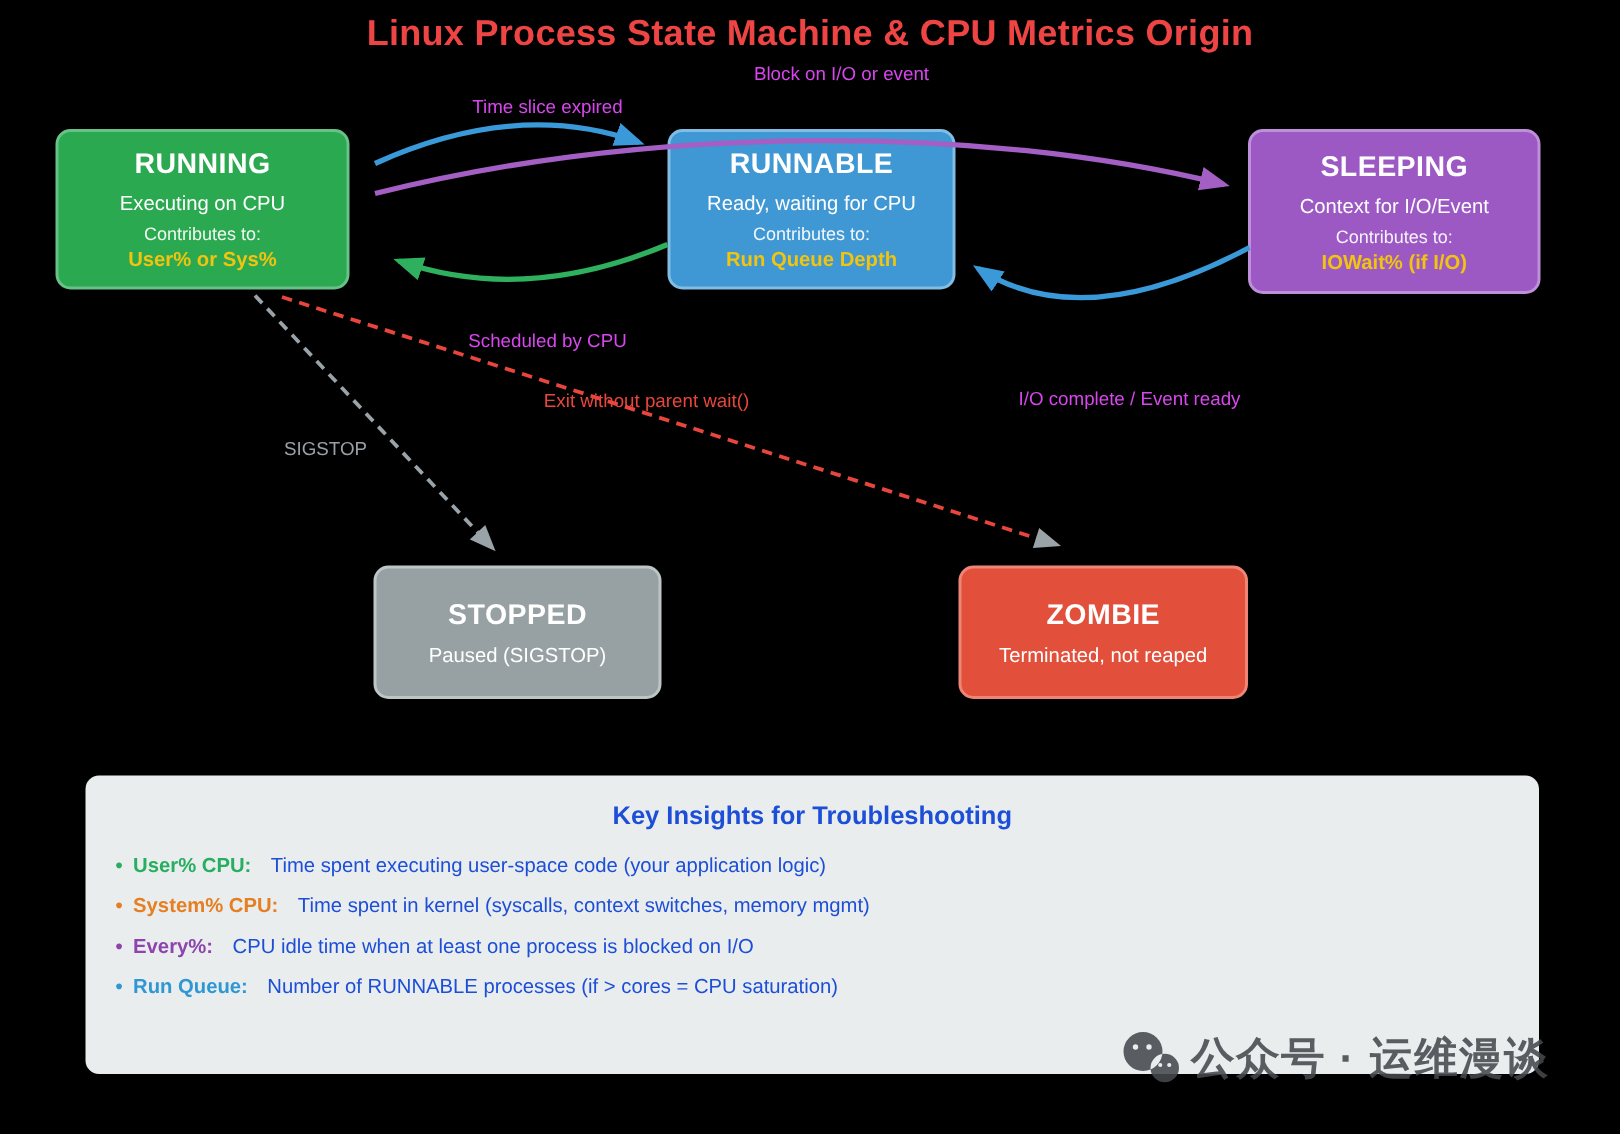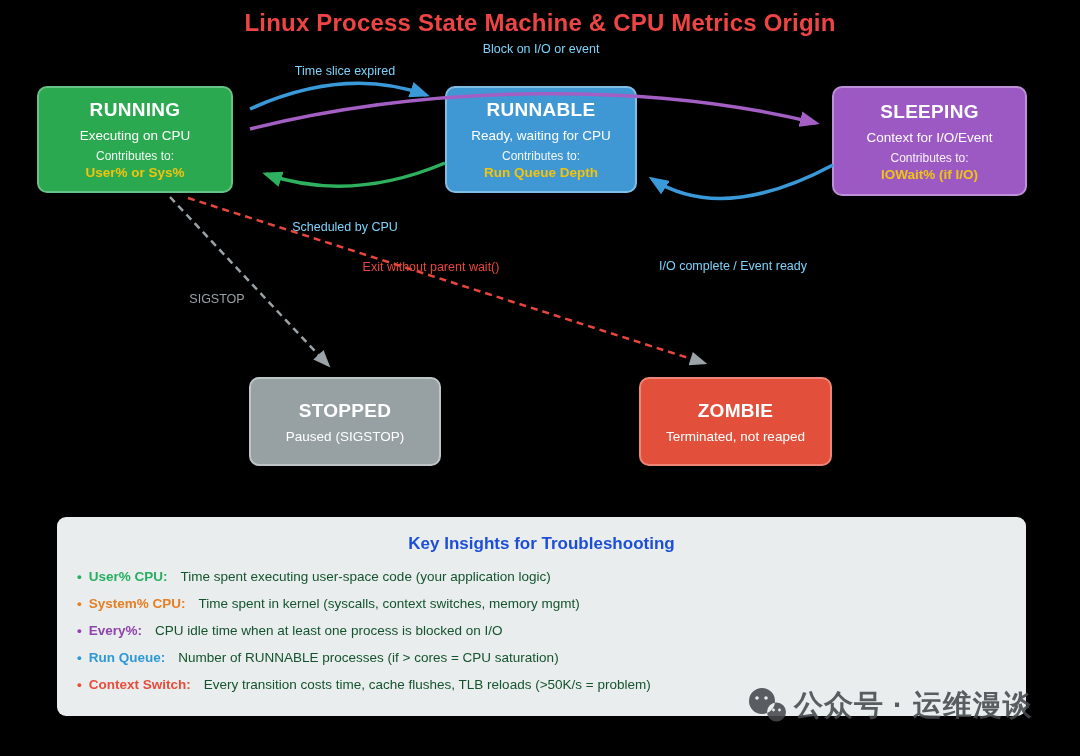--- a/index.html
+++ b/index.html
@@ -27,39 +27,39 @@
   .st-title{font-size:19px;font-weight:800;color:#fff;letter-spacing:.3px;}
   .st-sub{font-size:13.5px;color:#fff;margin-top:7px;}
   .st-contrib{font-size:12px;color:rgba(255,255,255,.93);margin-top:6px;}
   .st-value{font-size:13.5px;font-weight:800;color:#f1c40f;margin-top:2px;}
   
   .edges-svg{position:absolute;left:0;top:0;z-index:3;pointer-events:none;}
   .edge-label{
     position:absolute;transform:translateX(-50%);white-space:nowrap;
     font-size:12.5px;z-index:4;
   }
-  .edge-label.slate{color:#7dd3fc;}
+  .edge-label.slate{color:#d946ef;margin-left:20px;}
   .edge-label.ltgray{color:#99a0a6;}
   .edge-label.red{color:#e8463c;}
   
   .insights-panel{
     position:absolute;left:57px;top:517px;width:969px;height:199px;
     background:#e9eded;border-radius:9px;box-sizing:border-box;z-index:2;
     box-shadow:0 2px 10px rgba(0,0,0,.6);
   }
   .insights-title{
     margin-top:17px;text-align:center;font-size:17px;font-weight:800;color:#1d4ed8;
   }
   .insight-row{
     position:absolute;left:20px;height:17px;line-height:17px;font-size:13.5px;
     white-space:nowrap;
   }
   .insight-row .bullet{font-weight:800;margin-right:7px;}
   .insight-row .ilabel{font-weight:800;}
-  .insight-row .itext{color:#14532d;margin-left:13px;}
+  .insight-row .itext{color:#1d4ed8;margin-left:13px;}
   .c0{color:#27ae60;} .c1{color:#e67e22;} .c2{color:#8e44ad;}
   .c3{color:#2e98d5;} .c4{color:#e74c3c;}
   
   .watermark{
     position:absolute;left:746px;top:686px;z-index:6;display:flex;
     align-items:center;color:#46494d;opacity:.88;
   }
   .watermark .wm-text{
     font-size:29px;font-weight:600;letter-spacing:1px;white-space:nowrap;margin-left:6px;
   }
@@ -140,23 +140,20 @@
     </div>
     <div class="insight-row" style="top:78px">
       <span class="bullet c1">•</span><span class="ilabel c1">System% CPU:</span><span class="itext">Time spent in kernel (syscalls, context switches, memory mgmt)</span>
     </div>
     <div class="insight-row" style="top:105px">
       <span class="bullet c2">•</span><span class="ilabel c2">Every%:</span><span class="itext">CPU idle time when at least one process is blocked on I/O</span>
     </div>
     <div class="insight-row" style="top:132px">
       <span class="bullet c3">•</span><span class="ilabel c3">Run Queue:</span><span class="itext">Number of RUNNABLE processes (if &gt; cores = CPU saturation)</span>
     </div>
-    <div class="insight-row" style="top:159px">
-      <span class="bullet c4">•</span><span class="ilabel c4">Context Switch:</span><span class="itext">Every transition costs time, cache flushes, TLB reloads (&gt;50K/s = problem)</span>
-    </div>
   </div>
 
   <div class="watermark">
     <svg width="42" height="38" viewBox="0 0 42 38">
       <path fill-rule="evenodd" fill="#46494d" d="
         M 3,14 a 13,13 0 1,0 26,0 a 13,13 0 1,0 -26,0
         M 9.2,11 a 1.8,1.8 0 1,0 3.6,0 a 1.8,1.8 0 1,0 -3.6,0
         M 18.2,11 a 1.8,1.8 0 1,0 3.6,0 a 1.8,1.8 0 1,0 -3.6,0
         M 21,25 a 9.5,9.5 0 1,0 19,0 a 9.5,9.5 0 1,0 -19,0
         M 26.1,23 a 1.4,1.4 0 1,0 2.8,0 a 1.4,1.4 0 1,0 -2.8,0

